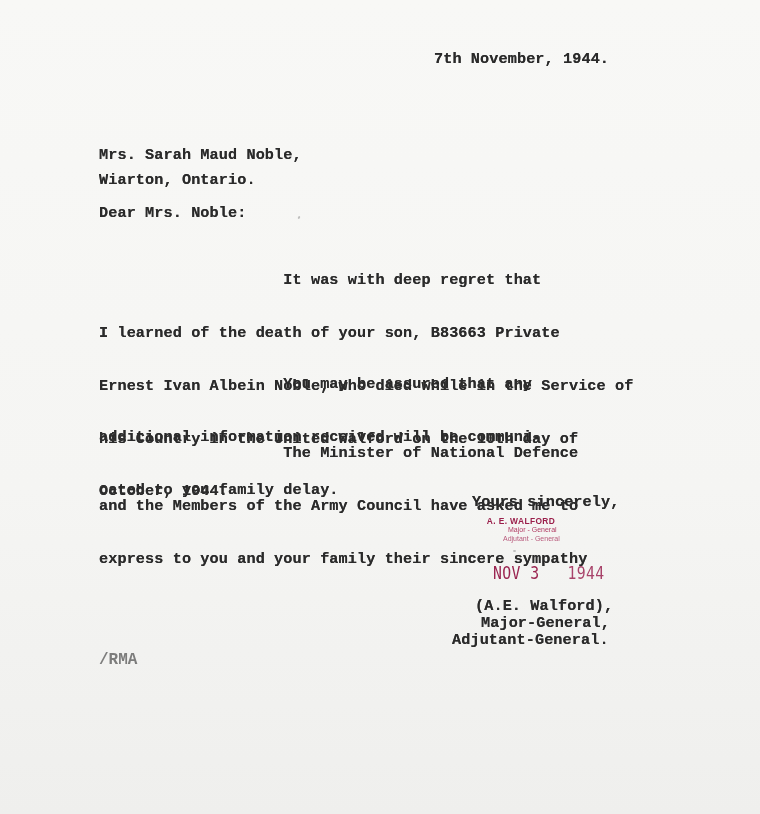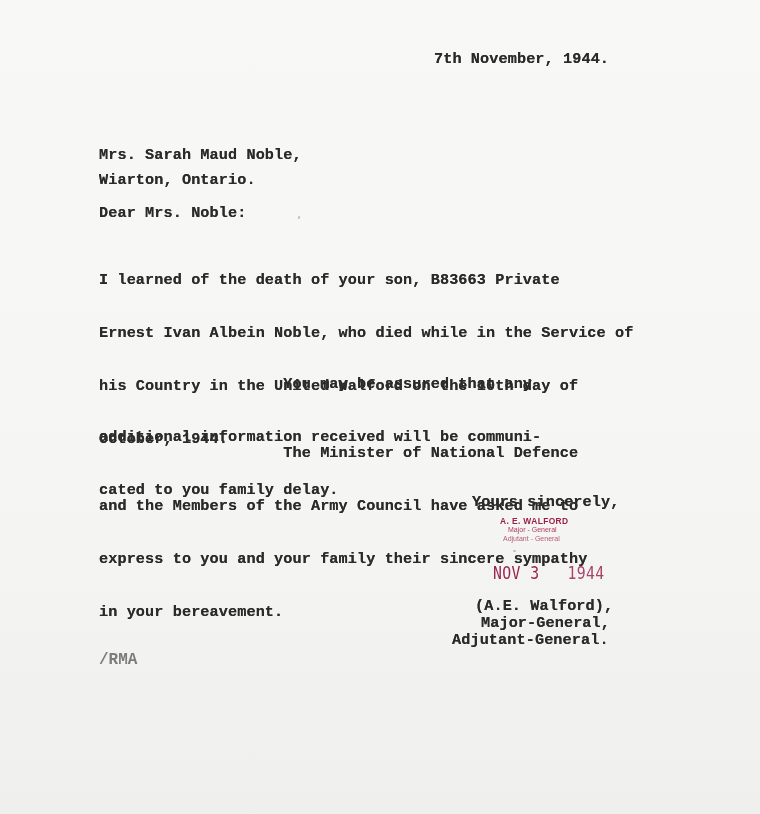--- a/index.html
+++ b/index.html
@@ -43,21 +43,21 @@
 
     .closing { left: 472px; top: 494px; }
 
     .stamp {
       position: absolute;
       font-family: "Liberation Sans", "DejaVu Sans", sans-serif;
       color: #9a1e4a;
       text-align: center;
       white-space: nowrap;
     }
-    .stamp-name { left: 500px; top: 516px; font-size: 8.4px; font-weight: bold; letter-spacing: 0.4px; width: 100px; text-align: left; }
+    .stamp-name { left: 471px; top: 516px; font-size: 8.4px; font-weight: bold; letter-spacing: 0.4px; width: 100px; text-align: center; }
     .stamp-r1 { left: 508px; top: 526px; font-size: 7px; color: #b03a62; }
     .stamp-r2 { left: 503px; top: 535px; font-size: 7px; color: #b85a7c; }
     .date-stamp {
       position: absolute;
       left: 493px; top: 562px;
       font-family: "DejaVu Sans Mono", "Liberation Mono", monospace;
       font-size: 18px;
       color: #9a2450;
       letter-spacing: 0.5px;
       white-space: pre;
@@ -94,37 +94,37 @@
 <div class="page">
 
   <div class="tw date">7th November, 1944.</div>
 
   <div class="tw addr1">Mrs. Sarah Maud Noble,</div>
   <div class="tw addr2">Wiarton, Ontario.</div>
 
   <div class="tw salutation">Dear Mrs. Noble:</div>
 
   <div class="tw para p1">
+    <span class="line">                    It was with deep regret that</span>
     <span class="line">I learned of the death of your son, B83663 Private</span>
     <span class="line">Ernest Ivan Albein Noble, who died while in the Service of</span>
     <span class="line">his Country in the United Walford on the 10th day of</span>
     <span class="line">October, 1944.</span>
   </div>
 
   <div class="tw para p2">
     <span class="line">                    You may be assured that any</span>
     <span class="line">additional information received will be communi-</span>
     <span class="line">cated to you family delay.</span>
   </div>
 
   <div class="tw para p3">
     <span class="line">                    The Minister of National Defence</span>
     <span class="line">and the Members of the Army Council have asked me to</span>
     <span class="line">express to you and your family their sincere sympathy</span>
-    <span class="line">in your bereavement.</span>
   </div>
 
   <div class="tw closing">Yours sincerely,</div>
 
   <div class="stamp stamp-name">A. E. WALFORD</div>
   <div class="stamp stamp-r1">Major - General</div>
   <div class="stamp stamp-r2">Adjutant - General</div>
 
   <div class="date-stamp"><span>NOV 3</span>   <span class="yr">1944</span></div>
 

